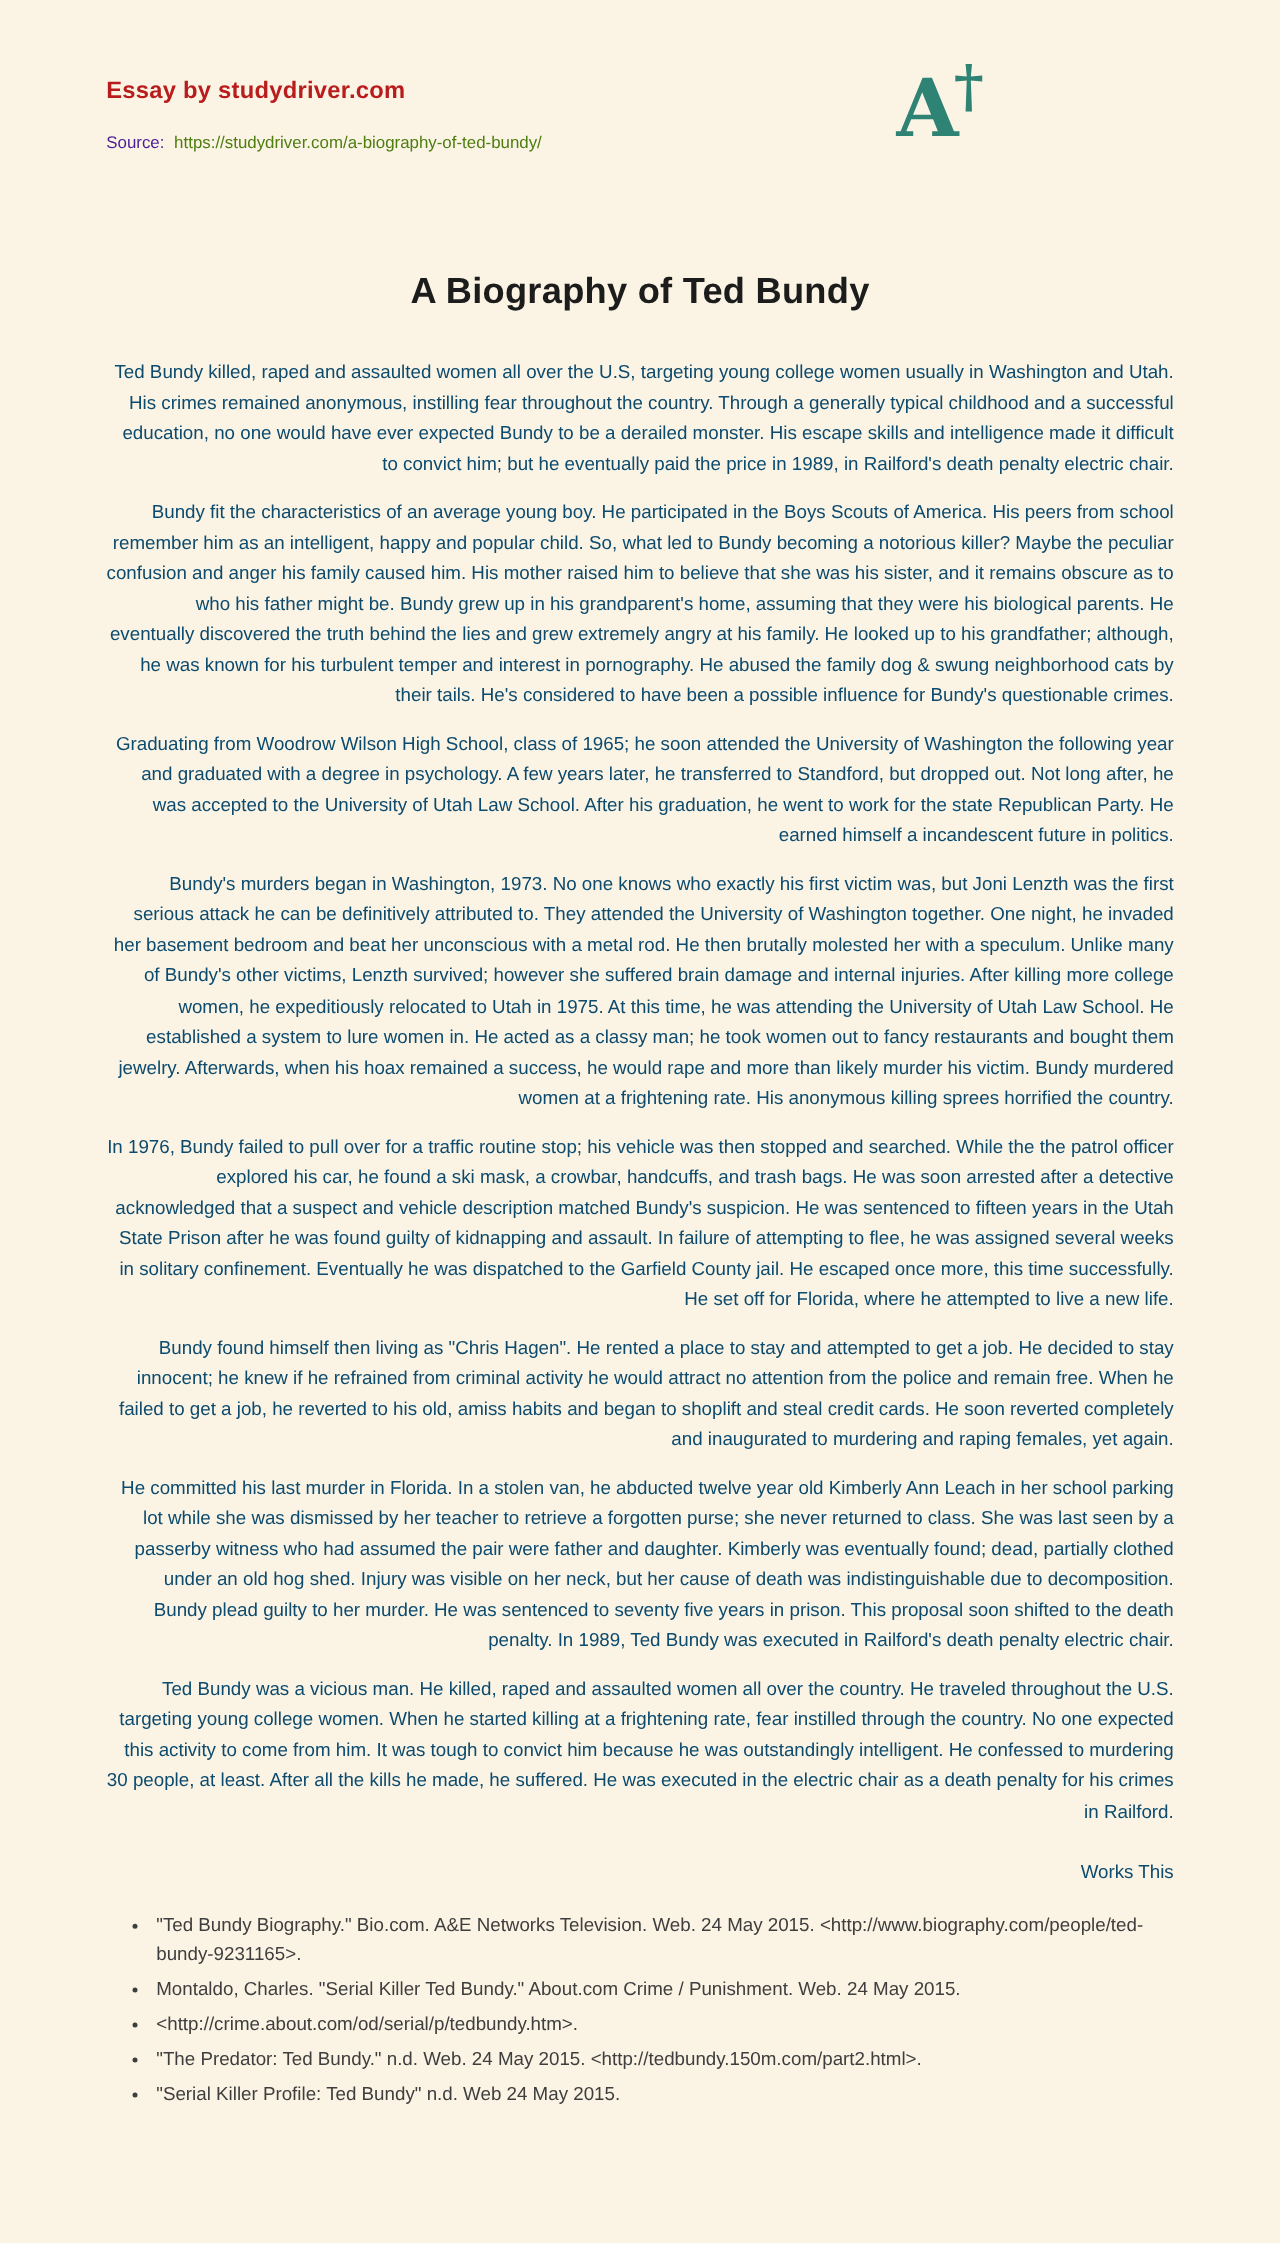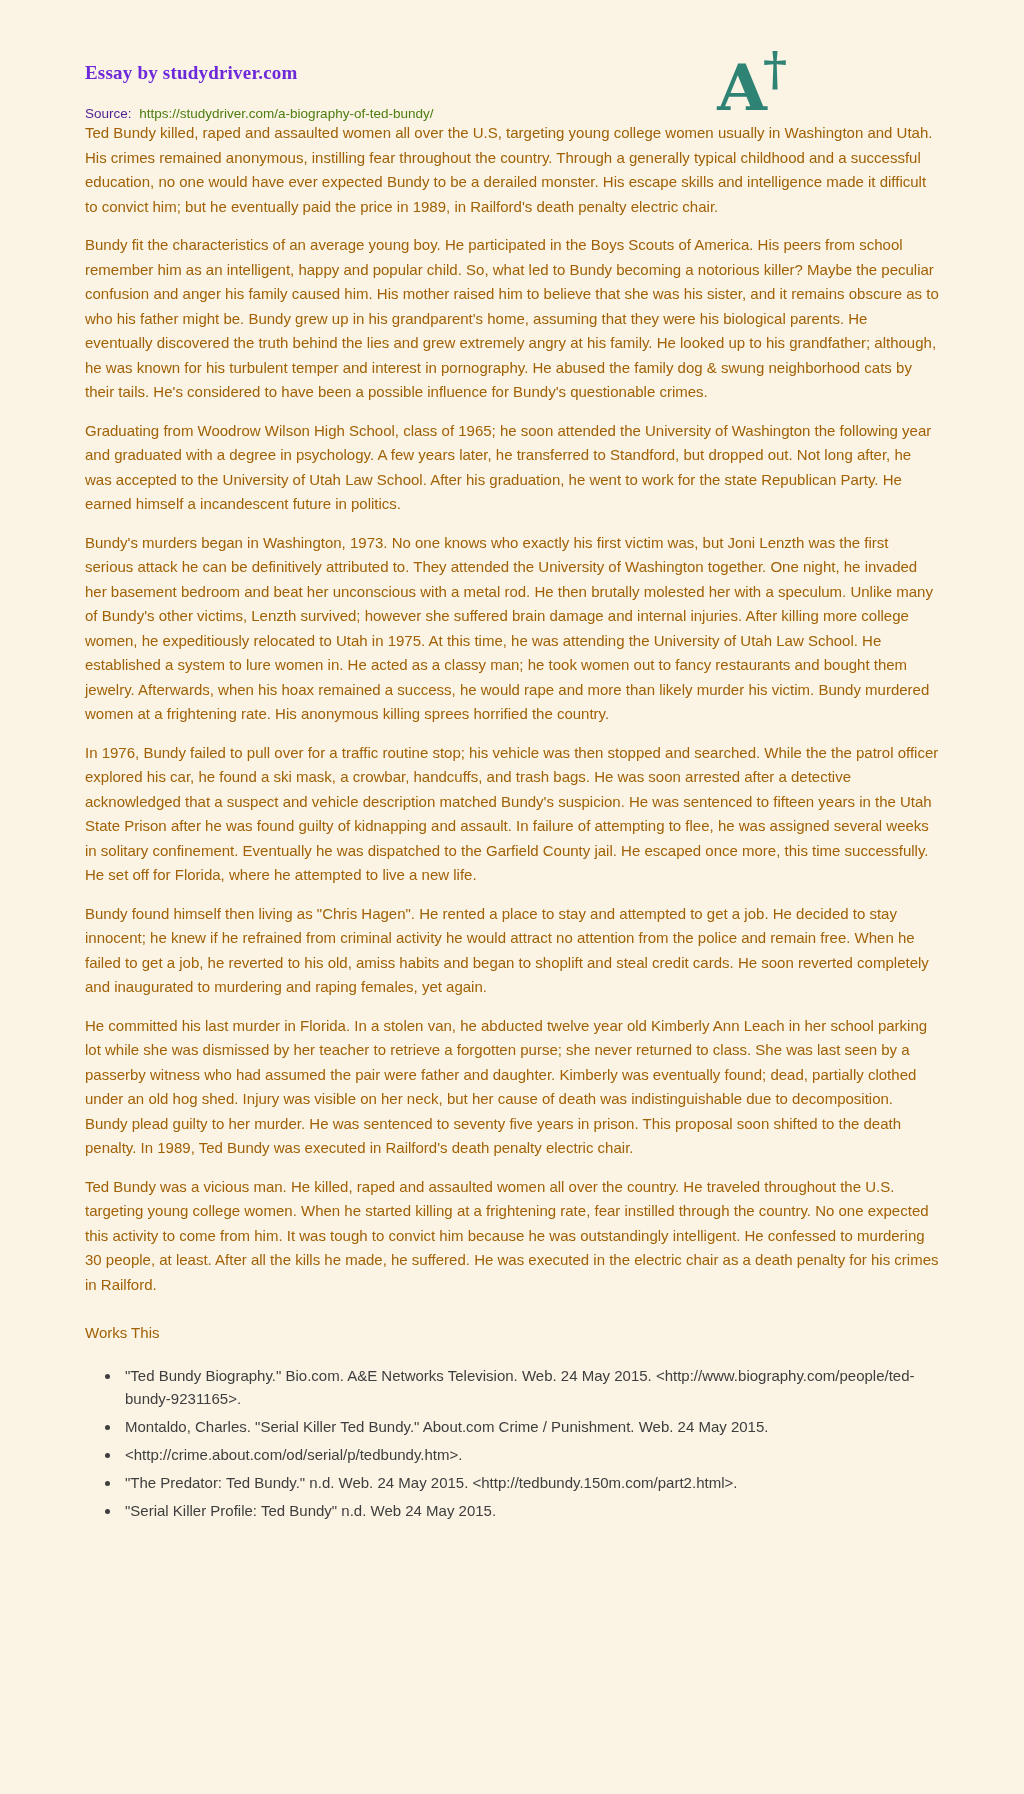--- a/index.html
+++ b/index.html
@@ -12,23 +12,22 @@
     background: #fbf4e4;
     padding: 62px 85px 40px 85px;
     overflow: hidden;
     position: relative;
   }
   
   .header { display: flex; justify-content: space-between; align-items: flex-start; }
   .header-title {
     font-size: 19px;
     font-weight: bold;
-    color: #6d28d9;
+    color: #b91c1c;
     letter-spacing: 0.2px;
-    font-family: Liberation Serif, serif;
   }
   .source-line { margin-top: 22px; font-size: 13.5px; }
   .source-label { color: #4c1d95; }
   .source-link { color: #4d7c0f; text-decoration: none; margin-left: 4px; }
   .logo {
     margin-right: 148px;
     margin-top: -6px;
     color: #2f8374;
     font-family: "DejaVu Serif", serif;
     display: flex;
@@ -44,23 +43,23 @@
     font-size: 29px;
     font-weight: bold;
     color: #1c1c1c;
     margin-top: 96px;
     margin-bottom: 36px;
     letter-spacing: 0.2px;
   }
   .essay-body p {
     font-size: 15px;
     line-height: 24.5px;
-    color: #a16207;
+    color: #0c4a6e;
     margin-bottom: 14px;
-    text-align: left;
+    text-align: right;
   }
   .works-cited {
     margin-top: 24px !important;
   }
   .citations {
     margin-top: 18px;
     margin-left: 36px;
     font-size: 15px;
     line-height: 23px;
     color: #3e3e3e;
@@ -83,20 +82,21 @@
         <a class="source-link" href="#" title="https://studydriver.com/a-biography-of-ted-bundy/">https://studydriver.com/a-biography-of-ted-bundy/</a>
       </div>
     </div>
     <div class="logo">
       <span class="logo-a">A</span>
       <span class="logo-dagger">†</span>
     </div>
   </header>
 
   <main class="essay-body">
+    <h1 class="essay-title">A Biography of Ted Bundy</h1>
 
     <p>Ted Bundy killed, raped and assaulted women all over the U.S, targeting young college women usually in Washington and Utah. His crimes remained anonymous, instilling fear throughout the country. Through a generally typical childhood and a successful education, no one would have ever expected Bundy to be a derailed monster. His escape skills and intelligence made it difficult to convict him; but he eventually paid the price in 1989, in Railford's death penalty electric chair.</p>
     <p>Bundy fit the characteristics of an average young boy. He participated in the Boys Scouts of America. His peers from school remember him as an intelligent, happy and popular child. So, what led to Bundy becoming a notorious killer? Maybe the peculiar confusion and anger his family caused him. His mother raised him to believe that she was his sister, and it remains obscure as to who his father might be. Bundy grew up in his grandparent's home, assuming that they were his biological parents. He eventually discovered the truth behind the lies and grew extremely angry at his family. He looked up to his grandfather; although, he was known for his turbulent temper and interest in pornography. He abused the family dog &amp; swung neighborhood cats by their tails. He's considered to have been a possible influence for Bundy's questionable crimes.</p>
     <p>Graduating from Woodrow Wilson High School, class of 1965; he soon attended the University of Washington the following year and graduated with a degree in psychology. A few years later, he transferred to Standford, but dropped out. Not long after, he was accepted to the University of Utah Law School. After his graduation, he went to work for the state Republican Party. He earned himself a incandescent future in politics.</p>
     <p>Bundy's murders began in Washington, 1973. No one knows who exactly his first victim was, but Joni Lenzth was the first serious attack he can be definitively attributed to. They attended the University of Washington together. One night, he invaded her basement bedroom and beat her unconscious with a metal rod. He then brutally molested her with a speculum. Unlike many of Bundy's other victims, Lenzth survived; however she suffered brain damage and internal injuries. After killing more college women, he expeditiously relocated to Utah in 1975. At this time, he was attending the University of Utah Law School. He established a system to lure women in. He acted as a classy man; he took women out to fancy restaurants and bought them jewelry. Afterwards, when his hoax remained a success, he would rape and more than likely murder his victim. Bundy murdered women at a frightening rate. His anonymous killing sprees horrified the country.</p>
     <p>In 1976, Bundy failed to pull over for a traffic routine stop; his vehicle was then stopped and searched. While the the patrol officer explored his car, he found a ski mask, a crowbar, handcuffs, and trash bags. He was soon arrested after a detective acknowledged that a suspect and vehicle description matched Bundy's suspicion. He was sentenced to fifteen years in the Utah State Prison after he was found guilty of kidnapping and assault. In failure of attempting to flee, he was assigned several weeks in solitary confinement. Eventually he was dispatched to the Garfield County jail. He escaped once more, this time successfully. He set off for Florida, where he attempted to live a new life.</p>
     <p>Bundy found himself then living as "Chris Hagen". He rented a place to stay and attempted to get a job. He decided to stay innocent; he knew if he refrained from criminal activity he would attract no attention from the police and remain free. When he failed to get a job, he reverted to his old, amiss habits and began to shoplift and steal credit cards. He soon reverted completely and inaugurated to murdering and raping females, yet again.</p>
     <p>He committed his last murder in Florida. In a stolen van, he abducted twelve year old Kimberly Ann Leach in her school parking lot while she was dismissed by her teacher to retrieve a forgotten purse; she never returned to class. She was last seen by a passerby witness who had assumed the pair were father and daughter. Kimberly was eventually found; dead, partially clothed under an old hog shed. Injury was visible on her neck, but her cause of death was indistinguishable due to decomposition. Bundy plead guilty to her murder. He was sentenced to seventy five years in prison. This proposal soon shifted to the death penalty. In 1989, Ted Bundy was executed in Railford's death penalty electric chair.</p>
     <p>Ted Bundy was a vicious man. He killed, raped and assaulted women all over the country. He traveled throughout the U.S. targeting young college women. When he started killing at a frightening rate, fear instilled through the country. No one expected this activity to come from him. It was tough to convict him because he was outstandingly intelligent. He confessed to murdering 30 people, at least. After all the kills he made, he suffered. He was executed in the electric chair as a death penalty for his crimes in Railford.</p>
 

